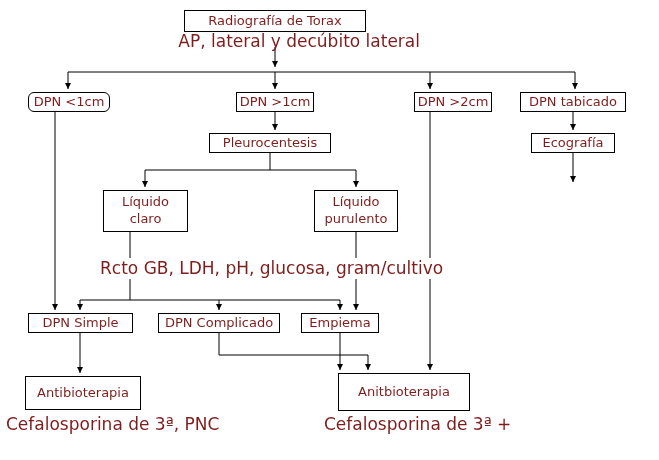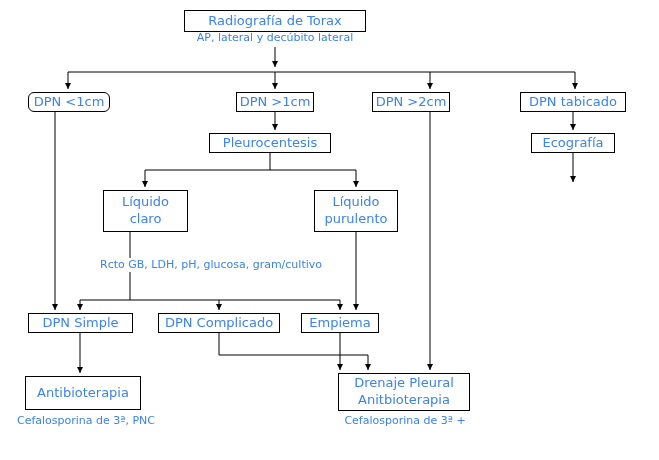--- a/index.html
+++ b/index.html
@@ -2,21 +2,21 @@
 <html><head>
 <meta charset="utf-8">
 <style>
   html, body { margin: 0; padding: 0; background: #ffffff; }
   .canvas {
     position: relative;
     width: 659px;
     height: 460px;
     background: #ffffff;
     font-family: "DejaVu Sans", "Liberation Sans", sans-serif;
-    color: #3b82f6;
+    color: #7f1d1d;
     overflow: hidden;
   }
   svg.connectors {
     position: absolute;
     left: 0; top: 0;
     width: 659px; height: 460px;
     z-index: 1;
   }
   svg.connectors line { stroke: #000; stroke-width: 1; }
   .node {
@@ -29,23 +29,23 @@
     align-items: center;
     justify-content: center;
     font-size: 13px;
     line-height: 1.3;
     text-align: center;
     z-index: 2;
     white-space: nowrap;
   }
   .freelabel {
     position: absolute;
-    font-size: 11px;
+    font-size: 17px;
     line-height: 1.25;
-    text-align: center;
+    text-align: right;
     z-index: 2;
     white-space: nowrap;
   }
   .freelabel.bg { background: #ffffff; padding: 0 2px; }
 </style>
 </head>
 <body>
 
 <div class="canvas">
 
@@ -94,21 +94,21 @@
   </svg>
 
   <div class="node" style="left:184px; top:10px; width:182px; height:22px;">Radiografía de Torax</div>
 
   <div class="freelabel" style="left:130px; top:31px; width:290px;">AP, lateral y decúbito lateral</div>
 
   <div class="node" style="left:28px; top:92px; width:82px; height:20px;border-radius:6px;">DPN &lt;1cm</div>
 
   <div class="node" style="left:236px; top:92px; width:78px; height:20px;">DPN &gt;1cm</div>
 
-  <div class="node" style="left:372px; top:92px; width:78px; height:20px;">DPN &gt;2cm</div>
+  <div class="node" style="left:414px; top:92px; width:78px; height:20px;">DPN &gt;2cm</div>
 
   <div class="node" style="left:520px; top:92px; width:106px; height:20px;">DPN tabicado</div>
 
   <div class="node" style="left:209px; top:133px; width:122px; height:20px;">Pleurocentesis</div>
 
   <div class="node" style="left:531px; top:133px; width:84px; height:20px;">Ecografía</div>
 
   <div class="node" style="left:103px; top:190px; width:85px; height:42px;">
     <span>Líquido</span>
     <span>claro</span>
@@ -124,21 +124,20 @@
 
   <div class="node" style="left:28px; top:313px; width:105px; height:20px;">DPN Simple</div>
 
   <div class="node" style="left:158px; top:313px; width:122px; height:20px;">DPN Complicado</div>
 
   <div class="node" style="left:25px; top:376px; width:116px; height:34px;">Antibioterapia</div>
 
   <div class="node" style="left:301px; top:313px; width:78px; height:20px;">Empiema</div>
 
   <div class="node" style="left:338px; top:373px; width:132px; height:38px;">
-    <span>Drenaje Pleural</span>
     <span>Anitbioterapia</span>
   </div>
 
   <div class="freelabel" style="left:6px; top:414px; width:160px;">Cefalosporina de 3ª, PNC</div>
 
   <div class="freelabel" style="left:324px; top:414px; width:162px;">
     <div>Cefalosporina de 3ª +</div>
   </div>
 
 </div>

